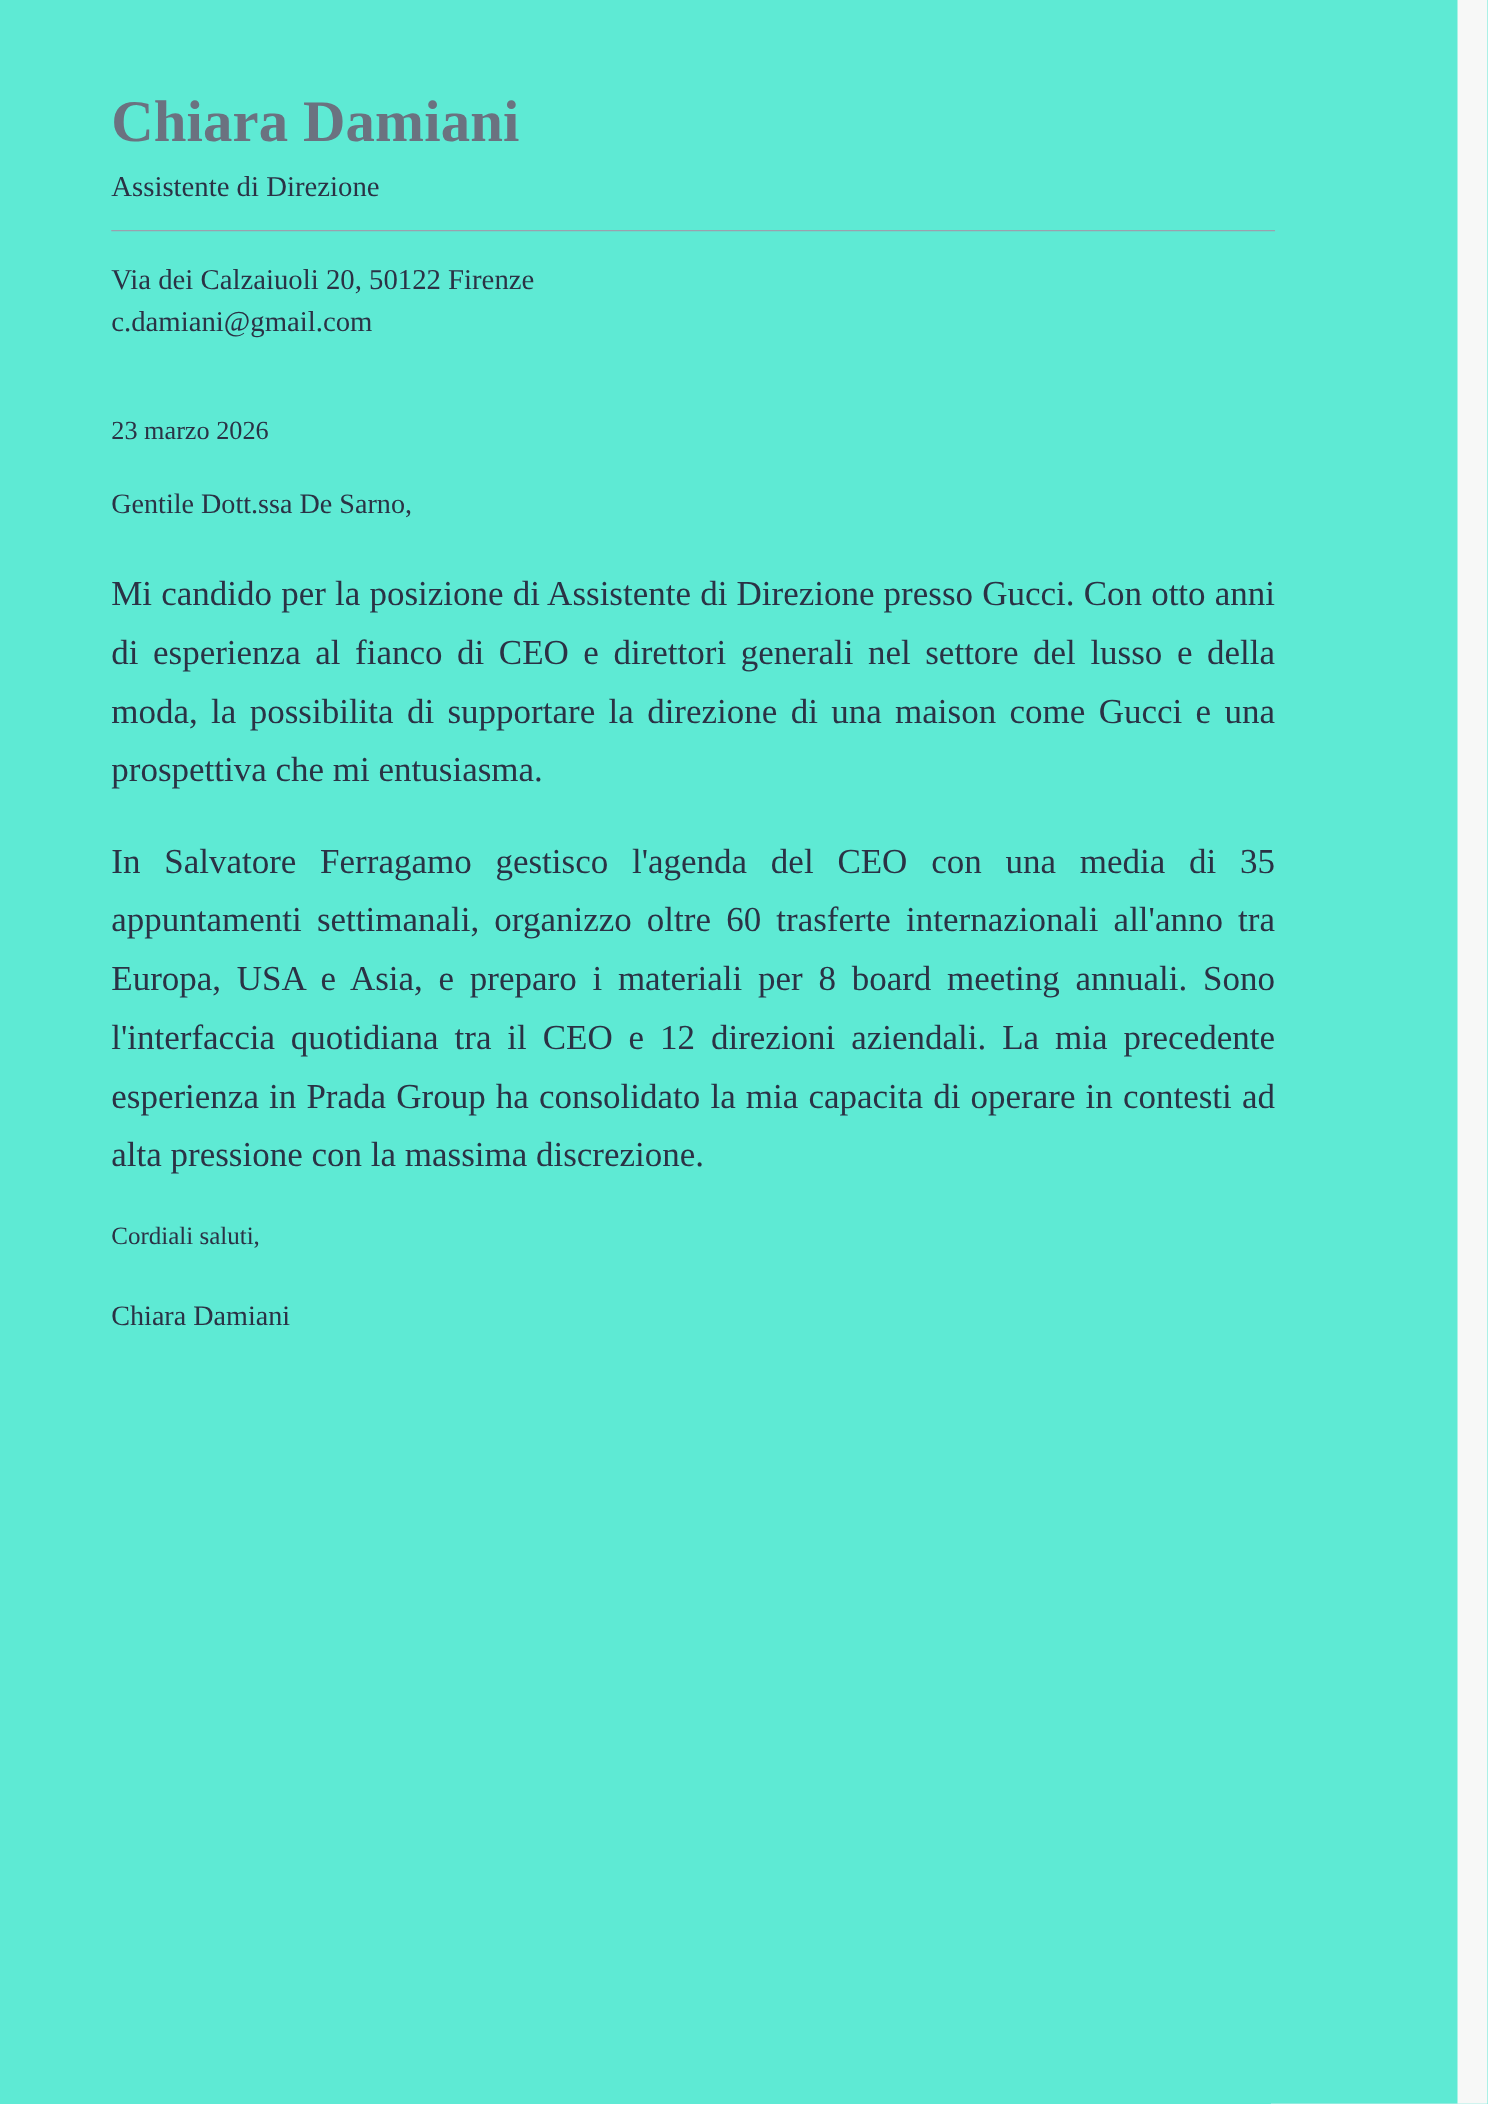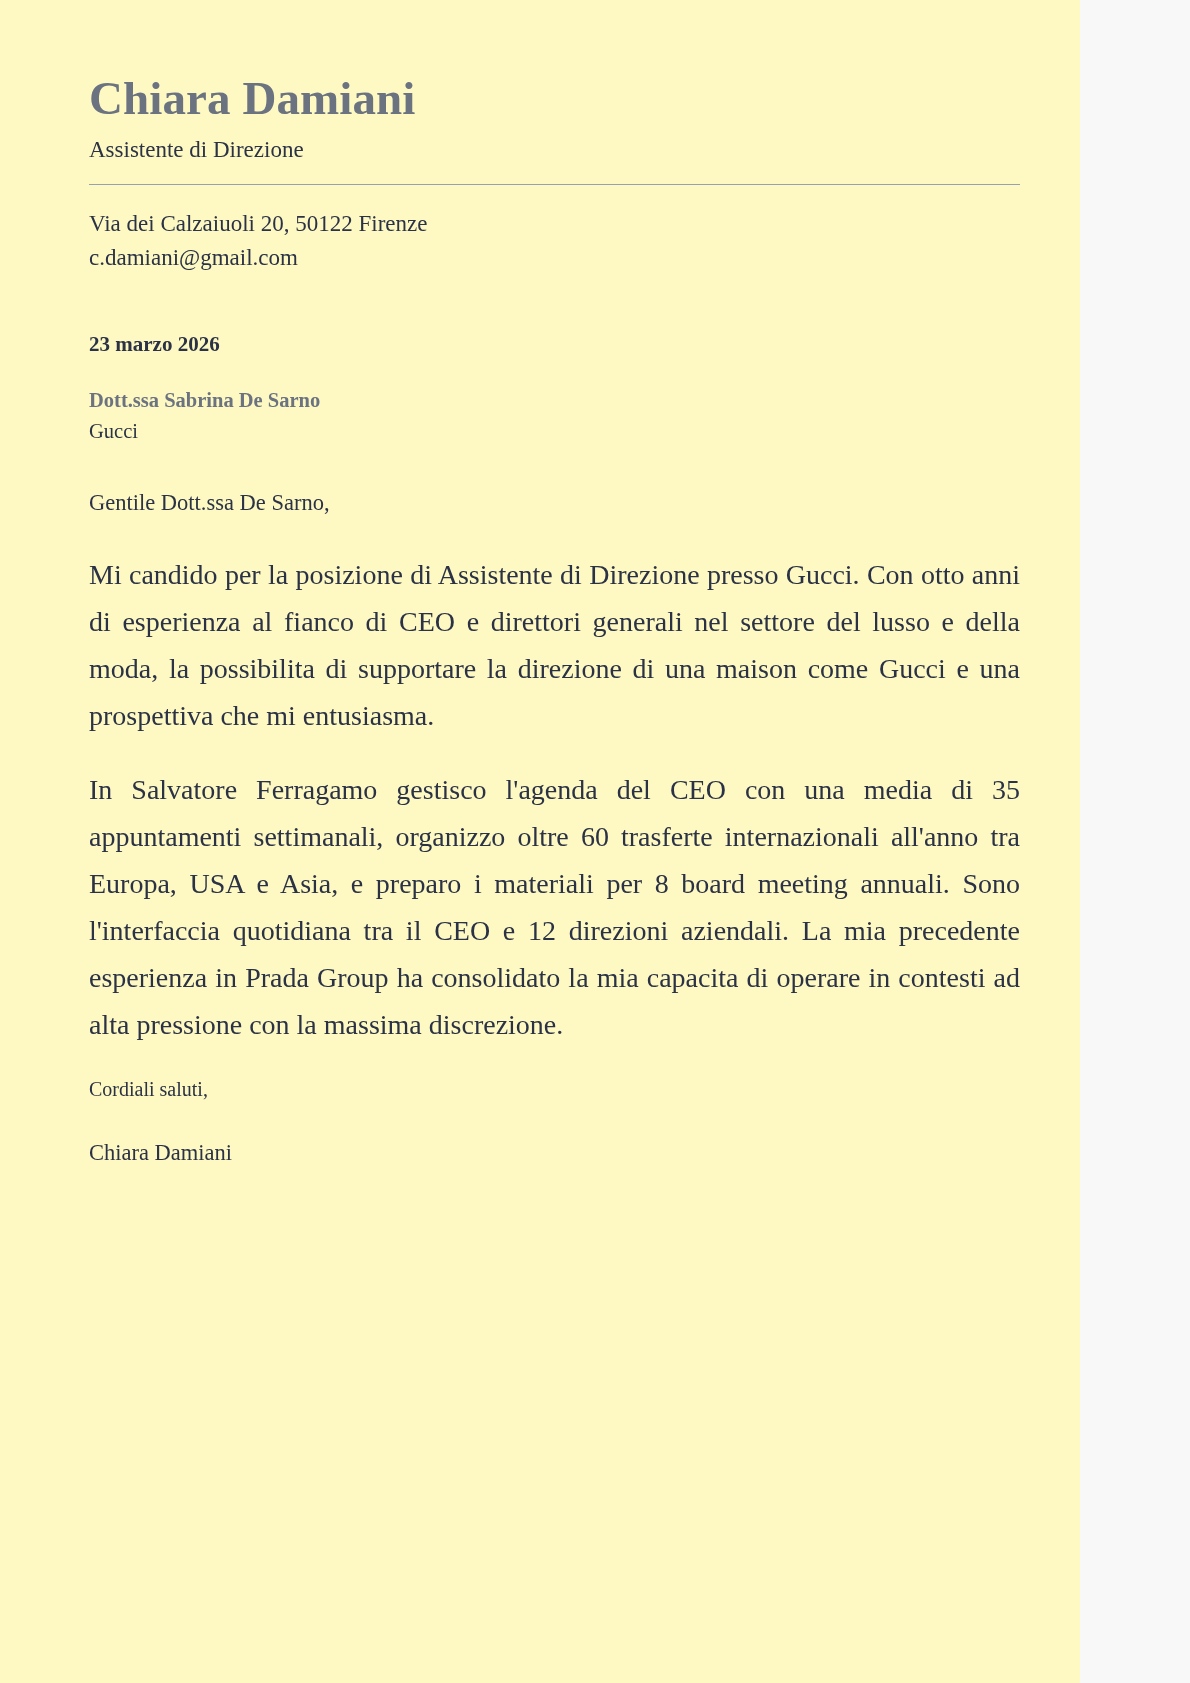--- a/index.html
+++ b/index.html
@@ -9,23 +9,23 @@
   body {
     width: 1190px;
     height: 1683px;
     background: #f7f8f7;
     font-family: "Liberation Serif", "DejaVu Serif", serif;
     -webkit-font-smoothing: antialiased;
   }
 
   .page {
     position: relative;
-    width: 1080px;
+    width: 1166px;
     height: 1683px;
-    background: #fef9c3;
+    background: #5eead4;
     box-sizing: border-box;
     padding: 72px 150px 0 89px;
   }
 
   
   .letter-header {
     padding-top: 0;
   }
   .candidate-name {
     font-family: "Liberation Serif", "DejaVu Serif", serif;
@@ -62,21 +62,20 @@
     line-height: 1.45;
     margin: 0;
   }
 
   
   .date-line {
     font-size: 21px;
     color: #2b3245;
     line-height: 1.35;
     margin: 0 0 28px 0;
-    font-weight: bold;
   }
   .recipient-block {
     margin: 0 0 40px 0;
   }
   .recipient-name {
     font-size: 20.5px;
     font-weight: bold;
     color: #6b7280;
     line-height: 1.4;
     margin: 0 0 2px 0;
@@ -130,24 +129,20 @@
     <hr class="header-rule">
   </header>
 
   <section class="contact-block">
     <p class="contact-line">Via dei Calzaiuoli 20, 50122 Firenze</p>
     <p class="contact-line">c.damiani@gmail.com</p>
   </section>
 
   <section class="letter-meta">
     <p class="date-line">23 marzo 2026</p>
-    <div class="recipient-block">
-      <p class="recipient-name">Dott.ssa Sabrina De Sarno</p>
-      <p class="recipient-company">Gucci</p>
-    </div>
   </section>
 
   <section class="letter-body">
     <p class="salutation">Gentile Dott.ssa De Sarno,</p>
 
     <p class="body-paragraph">Mi candido per la posizione di Assistente di Direzione presso Gucci. Con otto anni di esperienza al fianco di CEO e direttori generali nel settore del lusso e della moda, la possibilita di supportare la direzione di una maison come Gucci e una prospettiva che mi entusiasma.</p>
 
     <p class="body-paragraph">In Salvatore Ferragamo gestisco l'agenda del CEO con una media di 35 appuntamenti settimanali, organizzo oltre 60 trasferte internazionali all'anno tra Europa, USA e Asia, e preparo i materiali per 8 board meeting annuali. Sono l'interfaccia quotidiana tra il CEO e 12 direzioni aziendali. La mia precedente esperienza in Prada Group ha consolidato la mia capacita di operare in contesti ad alta pressione con la massima discrezione.</p>
 
 

